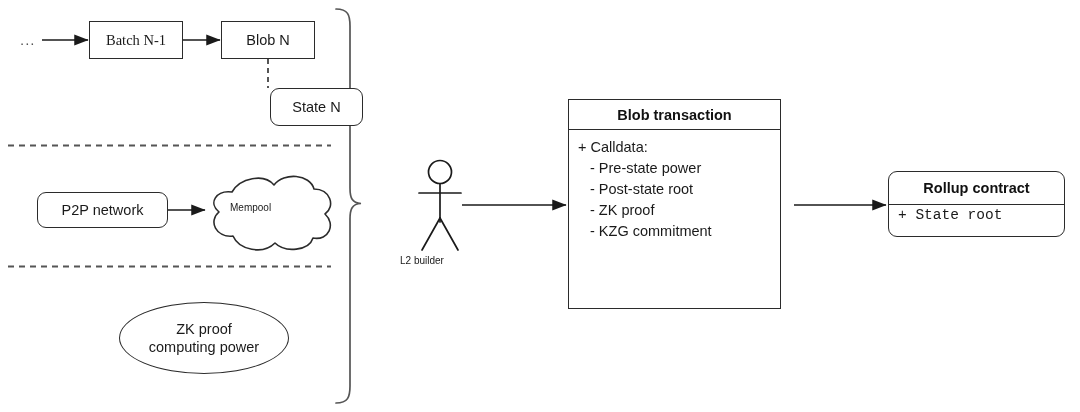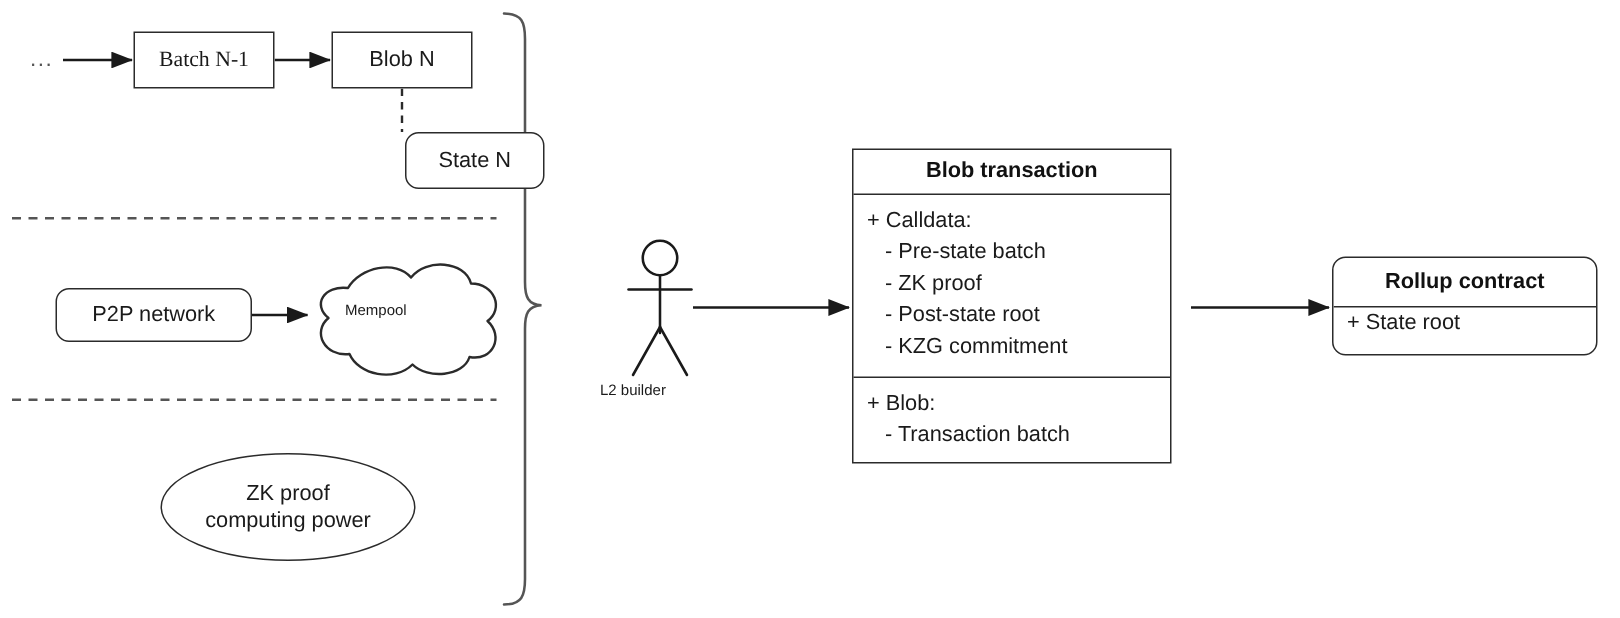--- a/index.html
+++ b/index.html
@@ -154,42 +154,38 @@
   <div class="node rounded" style="left:222px; top:88px; width:93px; height:38px;margin-left:48px;">
     <span>State N</span>
   </div>
 
   <div class="node rounded" style="left:37px; top:192px; width:131px; height:36px;text-align:right;">
     <span>P2P network</span>
   </div>
 
   <div class="label" style="left:230px; top:202px;">Mempool</div>
 
-  <div class="node ellipse" style="left:107px; top:302px; width:170px; height:72px;">
+  <div class="node ellipse" style="left:119px; top:302px; width:170px; height:72px;">
     <span class="ellipse-line">ZK proof</span>
     <span class="ellipse-line">computing power</span>
   </div>
 
   <div class="label" style="left:400px; top:255px;">L2 builder</div>
 
   <div class="uml" style="left:568px; top:99px; width:213px; height:210px;">
     <div class="uml-title" style="height:30px;">Blob transaction</div>
     <div class="uml-sec" style="height:122px;">
       <div class="row">+ Calldata:</div>
-      <div class="row indent">- Pre-state batch</div>
+      <div class="row indent">- Pre-state power</div>
+      <div class="row indent">- Post-state root</div>
       <div class="row indent">- ZK proof</div>
-      <div class="row indent">- Post-state root</div>
       <div class="row indent">- KZG commitment</div>
-    </div>
-    <div class="uml-sec" style="flex:1 1 auto;">
-      <div class="row">+ Blob:</div>
-      <div class="row indent">- Transaction batch</div>
     </div>
   </div>
 
   <div class="uml rounded" style="left:888px; top:171px; width:177px; height:66px;">
     <div class="uml-title" style="height:33px;">Rollup contract</div>
-    <div class="uml-sec" style="flex:1 1 auto; padding-top:0; padding-bottom:0;">
+    <div class="uml-sec" style="flex:1 1 auto; padding-top:0; padding-bottom:0;font-family:Liberation Mono, monospace;">
       <div class="row">+ State root</div>
     </div>
   </div>
 
 </div>
 
 </body></html>

